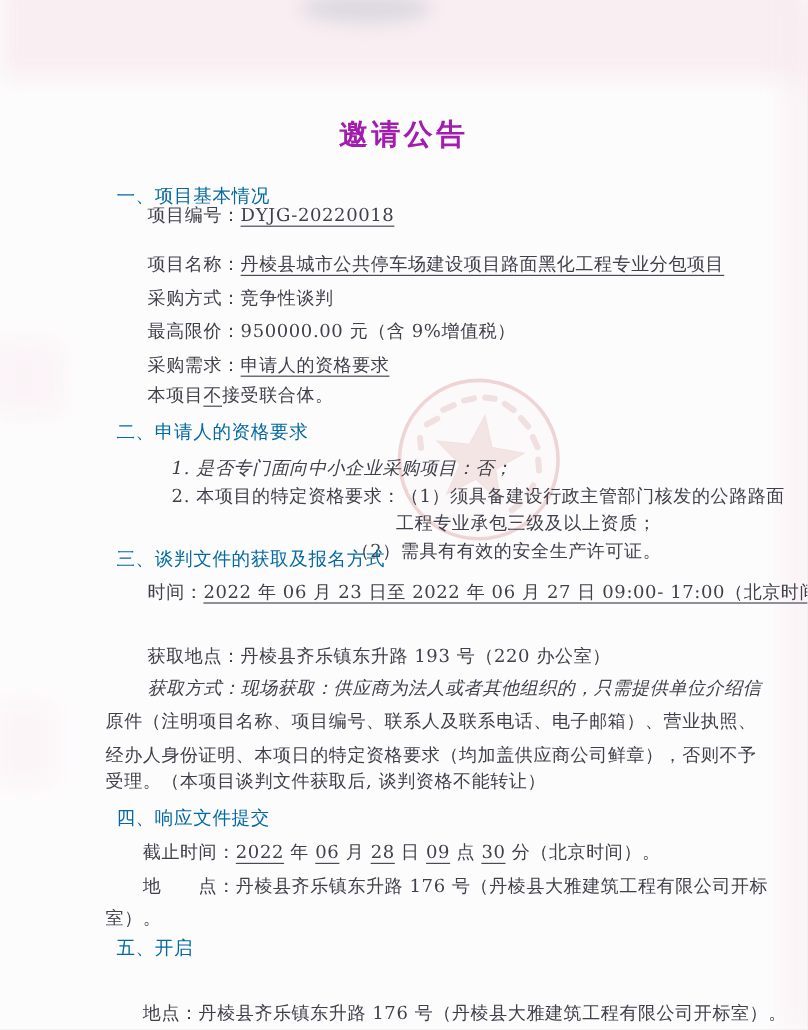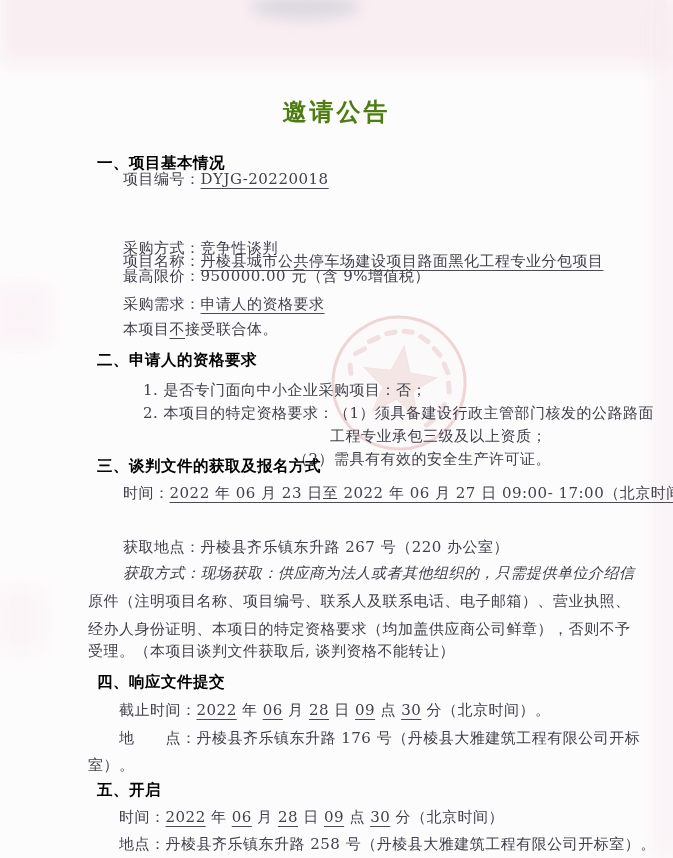--- a/index.html
+++ b/index.html
@@ -16,27 +16,27 @@
   .tint{position:absolute;pointer-events:none;filter:blur(10px);}
   .tint-top{left:0;top:-20px;width:673px;height:85px;background:rgba(246,228,234,.55);}
   .tint-smudge{left:250px;top:-6px;width:110px;height:26px;background:rgba(198,198,212,.55);filter:blur(7px);border-radius:50%;}
   .tint-right{right:-10px;top:0;width:30px;height:858px;background:rgba(248,233,239,.5);}
   .tint-mid{left:-8px;top:285px;width:60px;height:60px;background:rgba(250,236,241,.5);}
   .tint-low{left:-8px;top:585px;width:55px;height:70px;background:rgba(250,238,242,.45);}
 
   .doc-title{
     position:absolute;left:0;top:96px;width:100%;
     text-align:center;font-size:24px;font-weight:700;letter-spacing:3px;
-    color:#4d7c0f;
+    color:#a21caf;
   }
   .line{position:absolute;font-size:15px;line-height:22px;white-space:nowrap;letter-spacing:.5px;}
   .hline{
     position:absolute;font-size:15.5px;line-height:22px;white-space:nowrap;
     font-family:"DejaVu Sans","Liberation Sans",sans-serif;
-    font-weight:700;color:#000000;letter-spacing:.5px;
+    font-weight:400;color:#0369a1;letter-spacing:.5px;
   }
   .u{text-decoration:underline;text-underline-offset:4px;text-decoration-thickness:1px;text-decoration-color:#4a4a55;}
 
   .stamp{position:absolute;left:326px;top:308px;width:146px;height:150px;pointer-events:none;}
 </style>
 </head>
 <body>
 
 <div class="page">
 
@@ -70,71 +70,68 @@
   </svg>
 
   <div class="doc-title">邀请公告</div>
 
   <div class="hline" style="left:97px;top:152px;">一、项目基本情况</div>
 
   <div class="line" style="left:123px;top:168px;">
     <span>项目编号：</span><span class="u">DYJG-20220018</span>
   </div>
 
-  <div class="line" style="left:123px;top:209px;margin-top:41px;">
+  <div class="line" style="left:123px;top:209px;">
     <span>项目名称：</span><span class="u">丹棱县城市公共停车场建设项目路面黑化工程专业分包项目</span>
   </div>
 
   <div class="line" style="left:123px;top:237px;">
     <span>采购方式：</span><span>竞争性谈判</span>
   </div>
 
   <div class="line" style="left:123px;top:265px;">
     <span>最高限价：</span><span>950000.00 元（含 9%增值税）</span>
   </div>
 
   <div class="line" style="left:123px;top:293px;">
     <span>采购需求：</span><span class="u">申请人的资格要求</span>
   </div>
 
   <div class="line" style="left:123px;top:318px;">
     <span>本项目</span><span class="u">不</span><span>接受联合体。</span>
   </div>
 
   <div class="hline" style="left:97px;top:349px;">二、申请人的资格要求</div>
-  <div class="line" style="left:143px;top:379px;">1. 是否专门面向中小企业采购项目：否；</div>
+  <div class="line" style="left:143px;top:379px;font-style:italic;">1. 是否专门面向中小企业采购项目：否；</div>
   <div class="line" style="left:143px;top:402px;">2. 本项目的特定资格要求：（1）须具备建设行政主管部门核发的公路路面</div>
   <div class="line" style="left:330px;top:425px;">工程专业承包三级及以上资质；</div>
   <div class="line" style="left:293px;top:448px;">（2）需具有有效的安全生产许可证。</div>
 
   <div class="hline" style="left:97px;top:455px;">三、谈判文件的获取及报名方式</div>
 
   <div class="line" style="left:123px;top:482px;">
     <span>时间：</span><span class="u">2022 年 06 月 23 日至 2022 年 06 月 27 日 09:00- 17:00（北京时间，</span>
   </div>
 
-  <div class="line" style="left:123px;top:536px;">获取地点：丹棱县齐乐镇东升路 267 号（220 办公室）</div>
+  <div class="line" style="left:123px;top:536px;">获取地点：丹棱县齐乐镇东升路 193 号（220 办公室）</div>
 
   <div class="line" style="left:123px;top:562px;font-style:italic;">获取方式：现场获取：供应商为法人或者其他组织的，只需提供单位介绍信</div>
   <div class="line" style="left:88px;top:590px;">原件（注明项目名称、项目编号、联系人及联系电话、电子邮箱）、营业执照、</div>
   <div class="line" style="left:88px;top:618px;">经办人身份证明、本项日的特定资格要求（均加盖供应商公司鲜章），否则不予</div>
   <div class="line" style="left:88px;top:608px;margin-top:32px;">受理。（本项目谈判文件获取后, 谈判资格不能转让）</div>
 
   <div class="hline" style="left:97px;top:671px;">四、响应文件提交</div>
 
   <div class="line" style="left:119px;top:699px;">
     <span>截止时间：</span><span class="u">2022</span><span> 年 </span><span class="u">06</span><span> 月 </span><span class="u">28</span><span> 日 </span><span class="u">09</span><span> 点 </span><span class="u">30</span><span> 分（北京时间）。</span>
   </div>
 
   <div class="line" style="left:119px;top:727px;">
     <span>地　　点：</span><span>丹棱县齐乐镇东升路 176 号（丹棱县大雅建筑工程有限公司开标</span>
   </div>
   <div class="line" style="left:88px;top:754px;">室）。</div>
 
   <div class="hline" style="left:97px;top:779px;">五、开启</div>
 
-  <div class="line" style="left:119px;top:806px;">
-    <span>时间：</span><span class="u">2022</span><span> 年 </span><span class="u">06</span><span> 月 </span><span class="u">28</span><span> 日 </span><span class="u">09</span><span> 点 </span><span class="u">30</span><span> 分（北京时间）</span>
-  </div>
 
-  <div class="line" style="left:119px;top:833px;">地点：丹棱县齐乐镇东升路 258 号（丹棱县大雅建筑工程有限公司开标室）。</div>
+  <div class="line" style="left:119px;top:833px;">地点：丹棱县齐乐镇东升路 176 号（丹棱县大雅建筑工程有限公司开标室）。</div>
 
 </div>
 
 </body></html>

